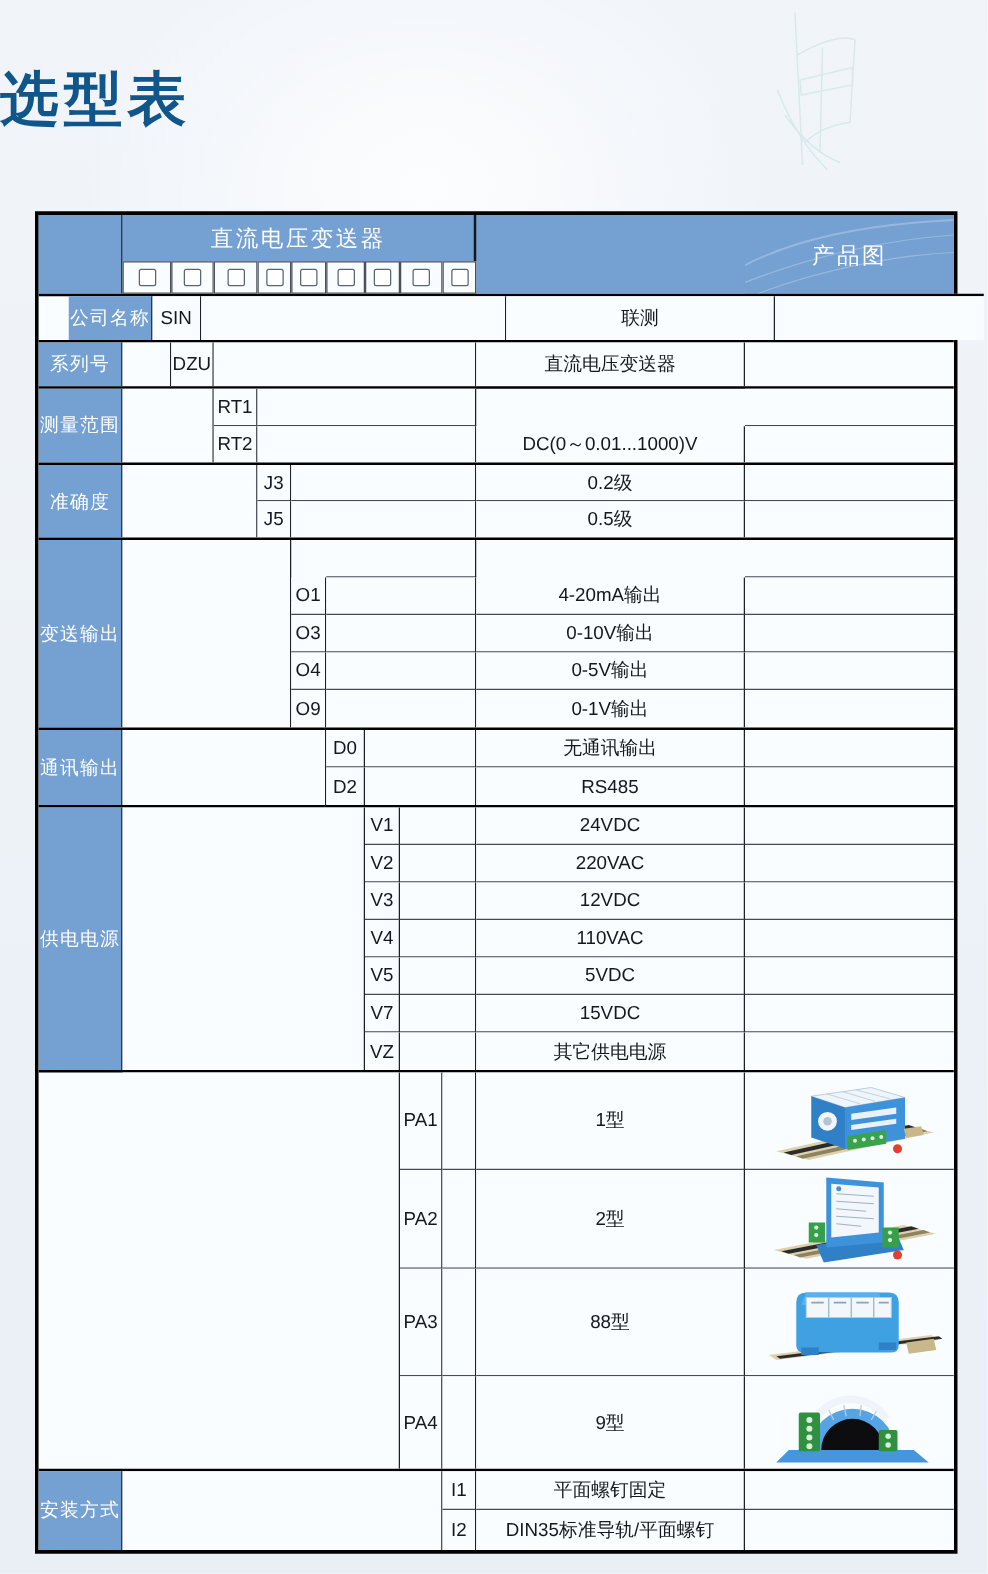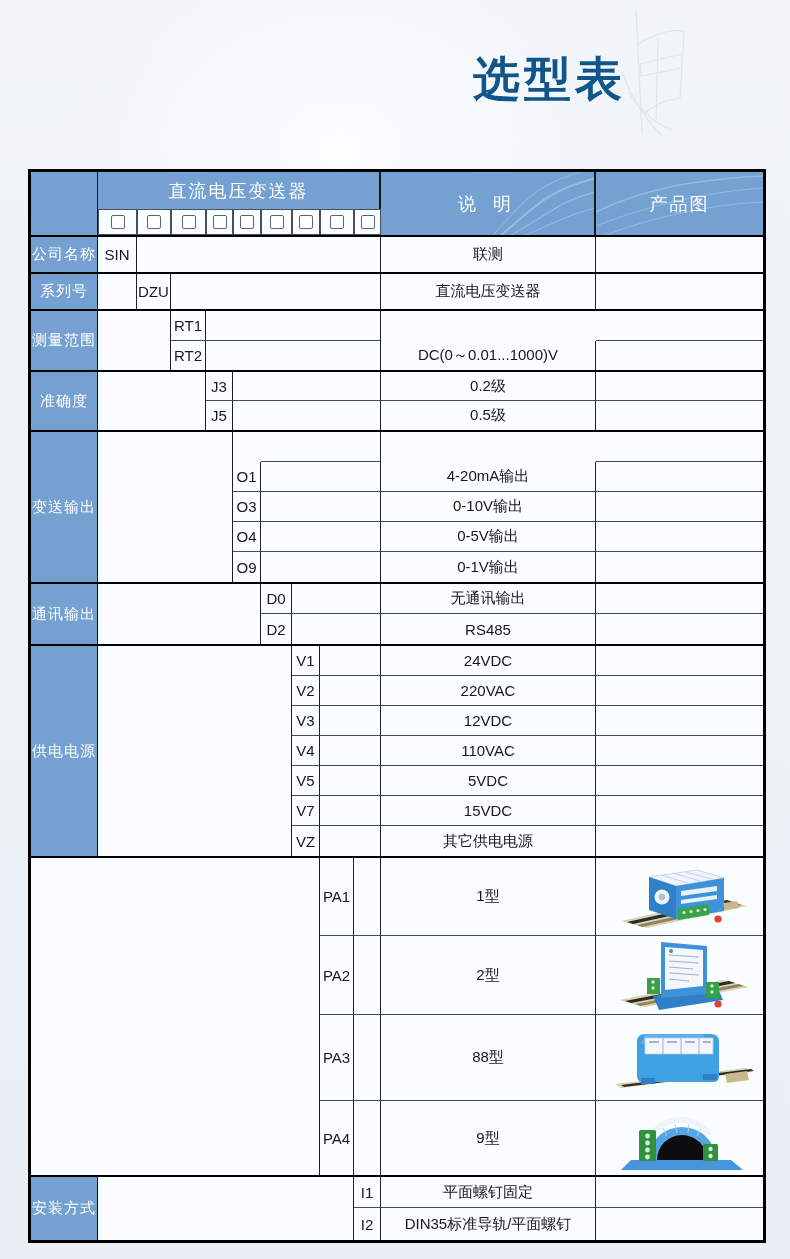--- a/index.html
+++ b/index.html
@@ -14,21 +14,21 @@
     width:790px;height:1259px;position:relative;overflow:hidden;
     font-family:"Liberation Sans","DejaVu Sans",sans-serif;
     background:linear-gradient(180deg,#f1f5fa 0%,#edf2f7 45%,#e9eff5 100%);
   }
   .glow{
     position:absolute;left:60px;top:-60px;width:560px;height:420px;border-radius:50%;
     background:radial-gradient(ellipse at center,rgba(255,255,255,.85) 0%,rgba(255,255,255,0) 70%);
     pointer-events:none;
   }
   h1.page-title{
-    position:absolute;left:0;top:48px;width:626px;margin:0;text-align:right;
+    position:absolute;left:0;top:48px;width:626px;margin:0;text-align:left;
     font-size:47px;font-weight:bold;letter-spacing:4px;color:var(--titleblue);
   }
   .decor-lineart{position:absolute;right:72px;top:2px;pointer-events:none;}
   
   .seltable{
     position:absolute;left:28px;top:169px;width:732px;
     border:3px solid var(--thick);
     background:var(--cellbg);
   }
   .band{
@@ -99,31 +99,20 @@
   </g>
 </svg>
 
 <h1 class="page-title">选型表</h1>
 
 <div class="seltable">
 
   <div class="band header-band">
     <div class="h-blank"></div>
     <div class="h-banner">直流电压变送器</div>
-    <div class="h-desc">
-      <svg class="swoosh" width="215" height="63" viewBox="0 0 215 63" style="position:absolute;left:0;top:0;">
-        <g fill="none" stroke="#ffffff" opacity="0.28">
-          <path d="M120,63 C150,40 160,20 215,6" stroke-width="2"></path>
-          <path d="M130,63 C165,44 180,28 215,20" stroke-width="1.2"></path>
-          <path d="M112,63 C140,34 150,14 200,0" stroke-width="1"></path>
-          <path d="M145,63 C175,50 195,40 215,36" stroke-width="1"></path>
-        </g>
-      </svg>
-      <span>说 明</span>
-    </div>
     <div class="h-img">
       <svg class="swoosh" width="167" height="63" viewBox="0 0 167 63" style="position:absolute;left:0;top:0;">
         <g fill="none" stroke="#ffffff" opacity="0.25">
           <path d="M0,40 C40,20 90,8 167,4" stroke-width="1.6"></path>
           <path d="M0,54 C50,34 110,20 167,16" stroke-width="1"></path>
           <path d="M10,63 C60,44 120,32 167,30" stroke-width="1"></path>
         </g>
       </svg>
       <span>产品图</span>
     </div>
@@ -151,21 +140,21 @@
       </div>
       <div class="chk-cell" style="grid-area: 2 / 9;">
         <span class="chk"></span>
       </div>
       <div class="chk-cell" style="grid-area: 2 / 10;">
         <span class="chk"></span>
       </div>
     </div>
 
   <div id="table-body">
-      <div class="band" style="grid-template-rows: 35px;">
+      <div class="band" style="grid-template-rows: 35px; padding-left: 24px;">
         <div class="g-label" style="grid-area: 1 / 1 / span 1;">公司名称</div>
         <div class="cell code bR" style="grid-area: 1 / 2;">SIN</div>
         <div class="cell filler bR" style="grid-area: 1 / 3 / auto / 11;"></div>
         <div class="cell desc bR" style="grid-area: 1 / 11;">联测</div>
         <div class="cell imgc" style="grid-area: 1 / 12;"></div>
       </div>
       <div class="band" style="grid-template-rows: 35px;">
         <div class="g-label" style="grid-area: 1 / 1 / span 1;">系列号</div>
         <div class="filler bR" style="grid-area: 1 / 2 / span 1 / 3;"></div>
         <div class="cell code bR" style="grid-area: 1 / 3;">DZU</div>

